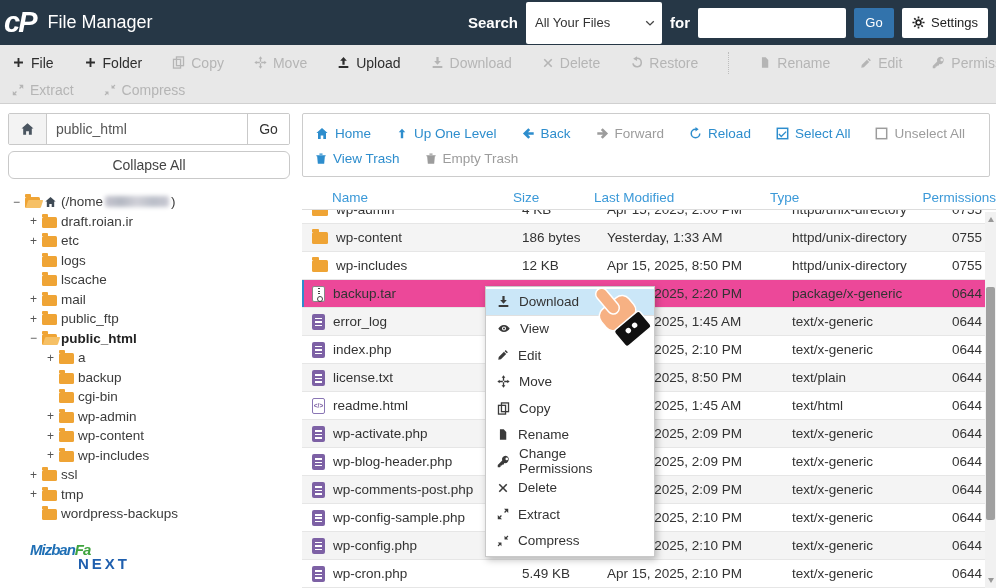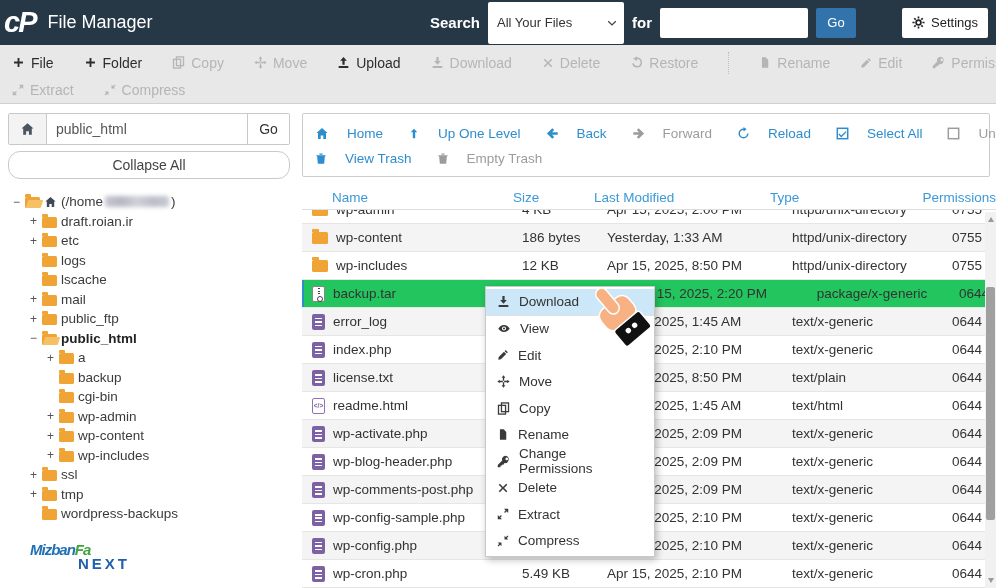--- a/index.html
+++ b/index.html
@@ -14,21 +14,21 @@
   .apptitle { font-size:18px; font-weight:400; }
   .search-area { margin-left:auto; display:flex; align-items:center; gap:8px; }
   .toplbl { font-size:15px; font-weight:bold; }
   .fakeselect { width:136px; height:42px; background:#fff; border-radius:2px; color:#333;
                 font-size:13px; display:flex; align-items:center; padding:0 6px 0 9px; }
   .fakeselect .chev { margin-left:auto; color:#444; display:flex; }
   .searchinput { width:148px; height:30px; border:none; border-radius:2px; padding:0 8px; font-size:13px; }
   .btn-go { width:40px; height:30px; background:#3273ac; color:#fff; border:none; border-radius:2px;
             font-size:13px; display:flex; align-items:center; justify-content:center; }
   .btn-settings { height:30px; background:#fff; color:#222; border:none; border-radius:2px; font-size:13px;
-            display:flex; align-items:center; gap:6px; padding:0 10px;margin-left:38px; }
+            display:flex; align-items:center; gap:6px; padding:0 10px; }
 
   
   .toolbar { position:absolute; top:45px; left:0; right:0; height:59px; background:#e8e8e8;
              border-bottom:1px solid #d0d0d0; padding:4px 12px 0; }
   .trowbar { display:flex; align-items:center; height:27px; }
   .tbtn { display:inline-flex; align-items:center; gap:6px; font-size:14px; color:#2e2e2e;
           margin-right:30px; white-space:nowrap; cursor:default; }
   .tbtn.dis { color:#b5b5b5; }
   .tsep { border-left:1px dotted #bdbdbd; height:22px; margin-right:30px; }
 
@@ -36,21 +36,21 @@
   .icon svg { display:block; }
 
   
   .sidebar { position:absolute; top:104px; left:0; width:296px; bottom:0; padding:9px 6px 0 8px; }
   .pathrow { display:flex; height:32px; border:1px solid #c9c9c9; border-radius:2px; overflow:hidden; background:#fff; }
   .homebtn { width:38px; background:#f3f3f3; border-right:1px solid #c9c9c9; display:flex;
              align-items:center; justify-content:center; color:#4a5560; }
   .pathinput { flex:1; min-width:0; border:none; padding:0 9px; font-size:14px; color:#555; outline:none; }
   .pathgo { width:42px; background:#fff; border-left:1px solid #c9c9c9; font-size:14px; color:#333;
             display:flex; align-items:center; justify-content:center; }
-  .collapsebtn { margin-top:6px; height:28px; border:1px solid #c9c9c9; border-radius:12px; background:#fff;
+  .collapsebtn { margin-top:6px; height:28px; border:1px solid #c9c9c9; border-radius:6px; background:#fff;
             display:flex; align-items:center; justify-content:center; font-size:14px; color:#444; width:100%; }
   .tree { margin-top:13px; font-size:13.5px; color:#3b3b3b; }
   .trw { display:flex; align-items:center; height:19.5px; gap:4px; white-space:nowrap; }
   .trw.l0 { padding-left:4px; } .trw.l1 { padding-left:21px; } .trw.l2 { padding-left:38px; }
   .tg { width:9px; flex:none; text-align:center; color:#555; font-size:12px; }
   .bold { font-weight:bold; color:#222; }
   .fold { width:15px; height:11px; background:#efa435; border-radius:1.5px; position:relative; flex:none; margin-top:2px; }
   .fold::before { content:""; position:absolute; top:-3px; left:0; width:6px; height:3px;
                   border-radius:1px 1px 0 0; background:#efa435; }
   .fold.open::after { content:""; position:absolute; left:2px; top:3px; right:-2px; bottom:0;
@@ -62,35 +62,35 @@
   .wm { margin-top:17px; padding-left:22px; }
   .wm1 { font-style:italic; font-weight:bold; font-size:15px; letter-spacing:-1px; }
   .wm1 .b { color:#1f6fb5; } .wm1 .g { color:#3fa43e; }
   .wm2 { font-weight:bold; font-size:15px; color:#1f5fae; letter-spacing:3px; margin-left:48px; margin-top:-3px; }
 
   
   .main { position:absolute; top:104px; left:300px; right:0; bottom:0; }
   .navbox { position:absolute; top:9px; left:2px; right:6px; height:64px; border:1px solid #ccc;
             border-radius:2px; background:#fff; padding:7px 12px 0; }
   .nrow { display:flex; align-items:center; height:25px; }
-  .nlink { display:inline-flex; align-items:center; gap:18px; font-size:13.5px; color:#2d8dcd;
+  .nlink { display:inline-flex; align-items:center; gap:6px; font-size:13.5px; color:#2d8dcd;
            margin-right:25px; white-space:nowrap; }
   .nlink.dis { color:#9c9c9c; }
   .nsep { border-left:1px dotted #c4c4c4; height:40px; margin-left:6px; }
 
   .tablewrap { position:absolute; top:82px; left:2px; right:0; bottom:0; }
   .thead { display:flex; align-items:center; height:24px; font-size:13.5px; color:#3b99d8;
            background:#fff; border-bottom:1px solid #ddd; position:relative; z-index:2; }
   .h-name { width:220px; padding-left:30px; } .h-size { width:85px; } .h-mod { width:185px; }
   .h-type { width:160px; } .h-perm { flex:1; white-space:nowrap; }
   .rows { position:absolute; top:24px; left:0; right:0; bottom:0; overflow:hidden; }
   .frow { display:flex; align-items:center; height:28px; font-size:13.5px; color:#333;
           border-bottom:1px solid #e6e6e6; background:#fff; white-space:nowrap; }
   .frow.alt { background:#f4f4f4; }
-  .frow.sel { background:#22c55e; box-shadow:inset 2px 0 0 #2d8dcd;text-align:center; }
+  .frow.sel { background:#ec4899; box-shadow:inset 2px 0 0 #2d8dcd; }
   .frow.clip { margin-top:-14px; }
   .c-name { width:220px; display:flex; align-items:center; gap:8px; padding-left:10px; }
   .c-size { width:85px; } .c-mod { width:185px; } .c-type { width:160px; } .c-perm { flex:1; }
 
   
   .tfold { width:16px; height:12px; background:#efa435; border-radius:1.5px; position:relative; flex:none; }
   .tfold::before { content:""; position:absolute; top:-3px; left:0; width:7px; height:3px;
                    border-radius:1px 1px 0 0; background:#efa435; }
   .fi { width:13px; height:16px; flex:none; position:relative; border-radius:2px; }
   .fi-txt { background:#7d61a5; }

